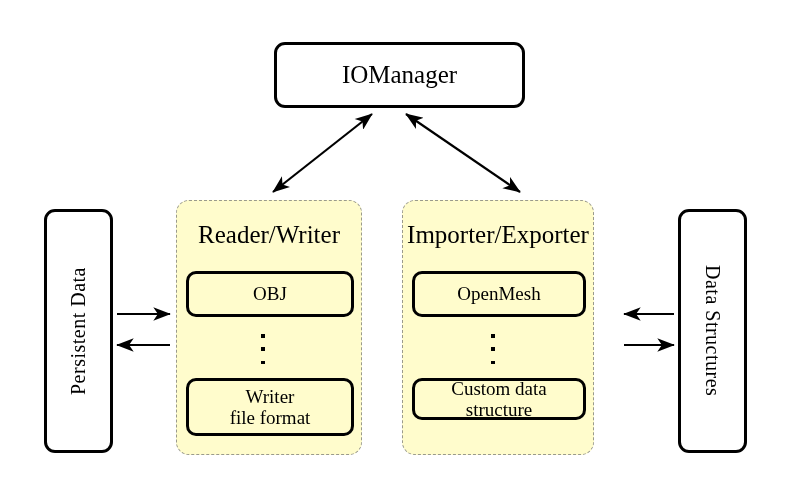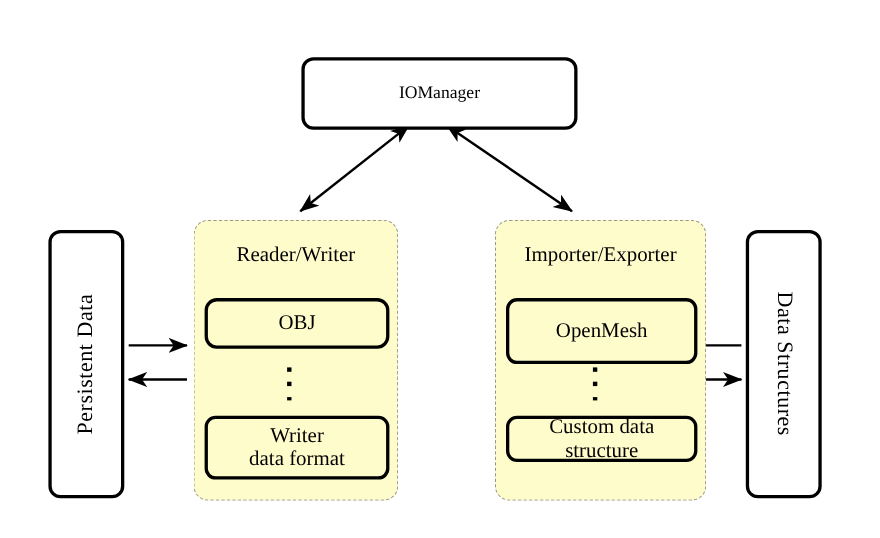--- a/index.html
+++ b/index.html
@@ -33,24 +33,24 @@
     background: #ffffff;
     display: flex;
     align-items: center;
     justify-content: center;
     text-align: center;
     color: #000000;
   }
 
   #io-manager {
     left: 274px;
-    top: 52px;
+    top: 42px;
     width: 251px;
     height: 66px;
-    font-size: 16px;
+    font-size: 25px;
   }
 
   
   .side-box {
     position: absolute;
     box-sizing: border-box;
     border: 3px solid #000000;
     border-radius: 11px;
     background: #ffffff;
     top: 209px;
@@ -82,29 +82,29 @@
   .group-panel {
     position: absolute;
     box-sizing: border-box;
     background: #fffccc;
     border: 1.6px dashed #9a9a8c;
     border-radius: 13px;
     top: 200px;
     height: 255px;
   }
   #panel-readerwriter { left: 176px; width: 186px; }
-  #panel-importerexporter { left: 450px; width: 192px; }
+  #panel-importerexporter { left: 402px; width: 192px; }
 
   .panel-title {
     position: absolute;
     top: 20px;
     left: 0;
     right: 0;
     text-align: center;
-    font-size: 19px;
+    font-size: 25px;
     color: #000000;
     white-space: nowrap;
   }
 
   
   .inner-box {
     position: absolute;
     box-sizing: border-box;
     border: 3px solid #000000;
     border-radius: 10px;
@@ -113,28 +113,28 @@
     align-items: center;
     justify-content: center;
     text-align: center;
     font-size: 19px;
     line-height: 1.12;
     color: #000000;
   }
 
   
   #box-obj {
-    left: 9px; top: 70px; width: 168px; height: 46px; border-radius: 11px;
+    left: 9px; top: 70px; width: 168px; height: 46px;
   }
   #box-custom-file {
     left: 9px; top: 177px; width: 168px; height: 58px;
   }
   
   #box-openmesh {
-    left: 9px; top: 70px; width: 174px; height: 60px; text-align: center;
+    left: 9px; top: 70px; width: 174px; height: 46px; text-align: center;
   }
   #box-custom-struct {
     left: 9px; top: 177px; width: 174px; height: 42px;
   }
 
   
   .vdots {
     position: absolute;
     display: flex;
     flex-direction: column;
@@ -200,21 +200,21 @@
 
     <div class="vdots" id="dots-left">
       <span></span>
         <span></span>
         <span></span>
     </div>
 
     <div class="inner-box" id="box-custom-file">
       <span>
         <span>Writer</span><br>
-        <span>data format</span>
+        <span>file format</span>
       </span>
     </div>
   </div>
 
   <div class="group-panel" id="panel-importerexporter">
     <div class="panel-title">Importer/Exporter</div>
 
     <div class="inner-box" id="box-openmesh">
       <span>OpenMesh</span>
     </div>

